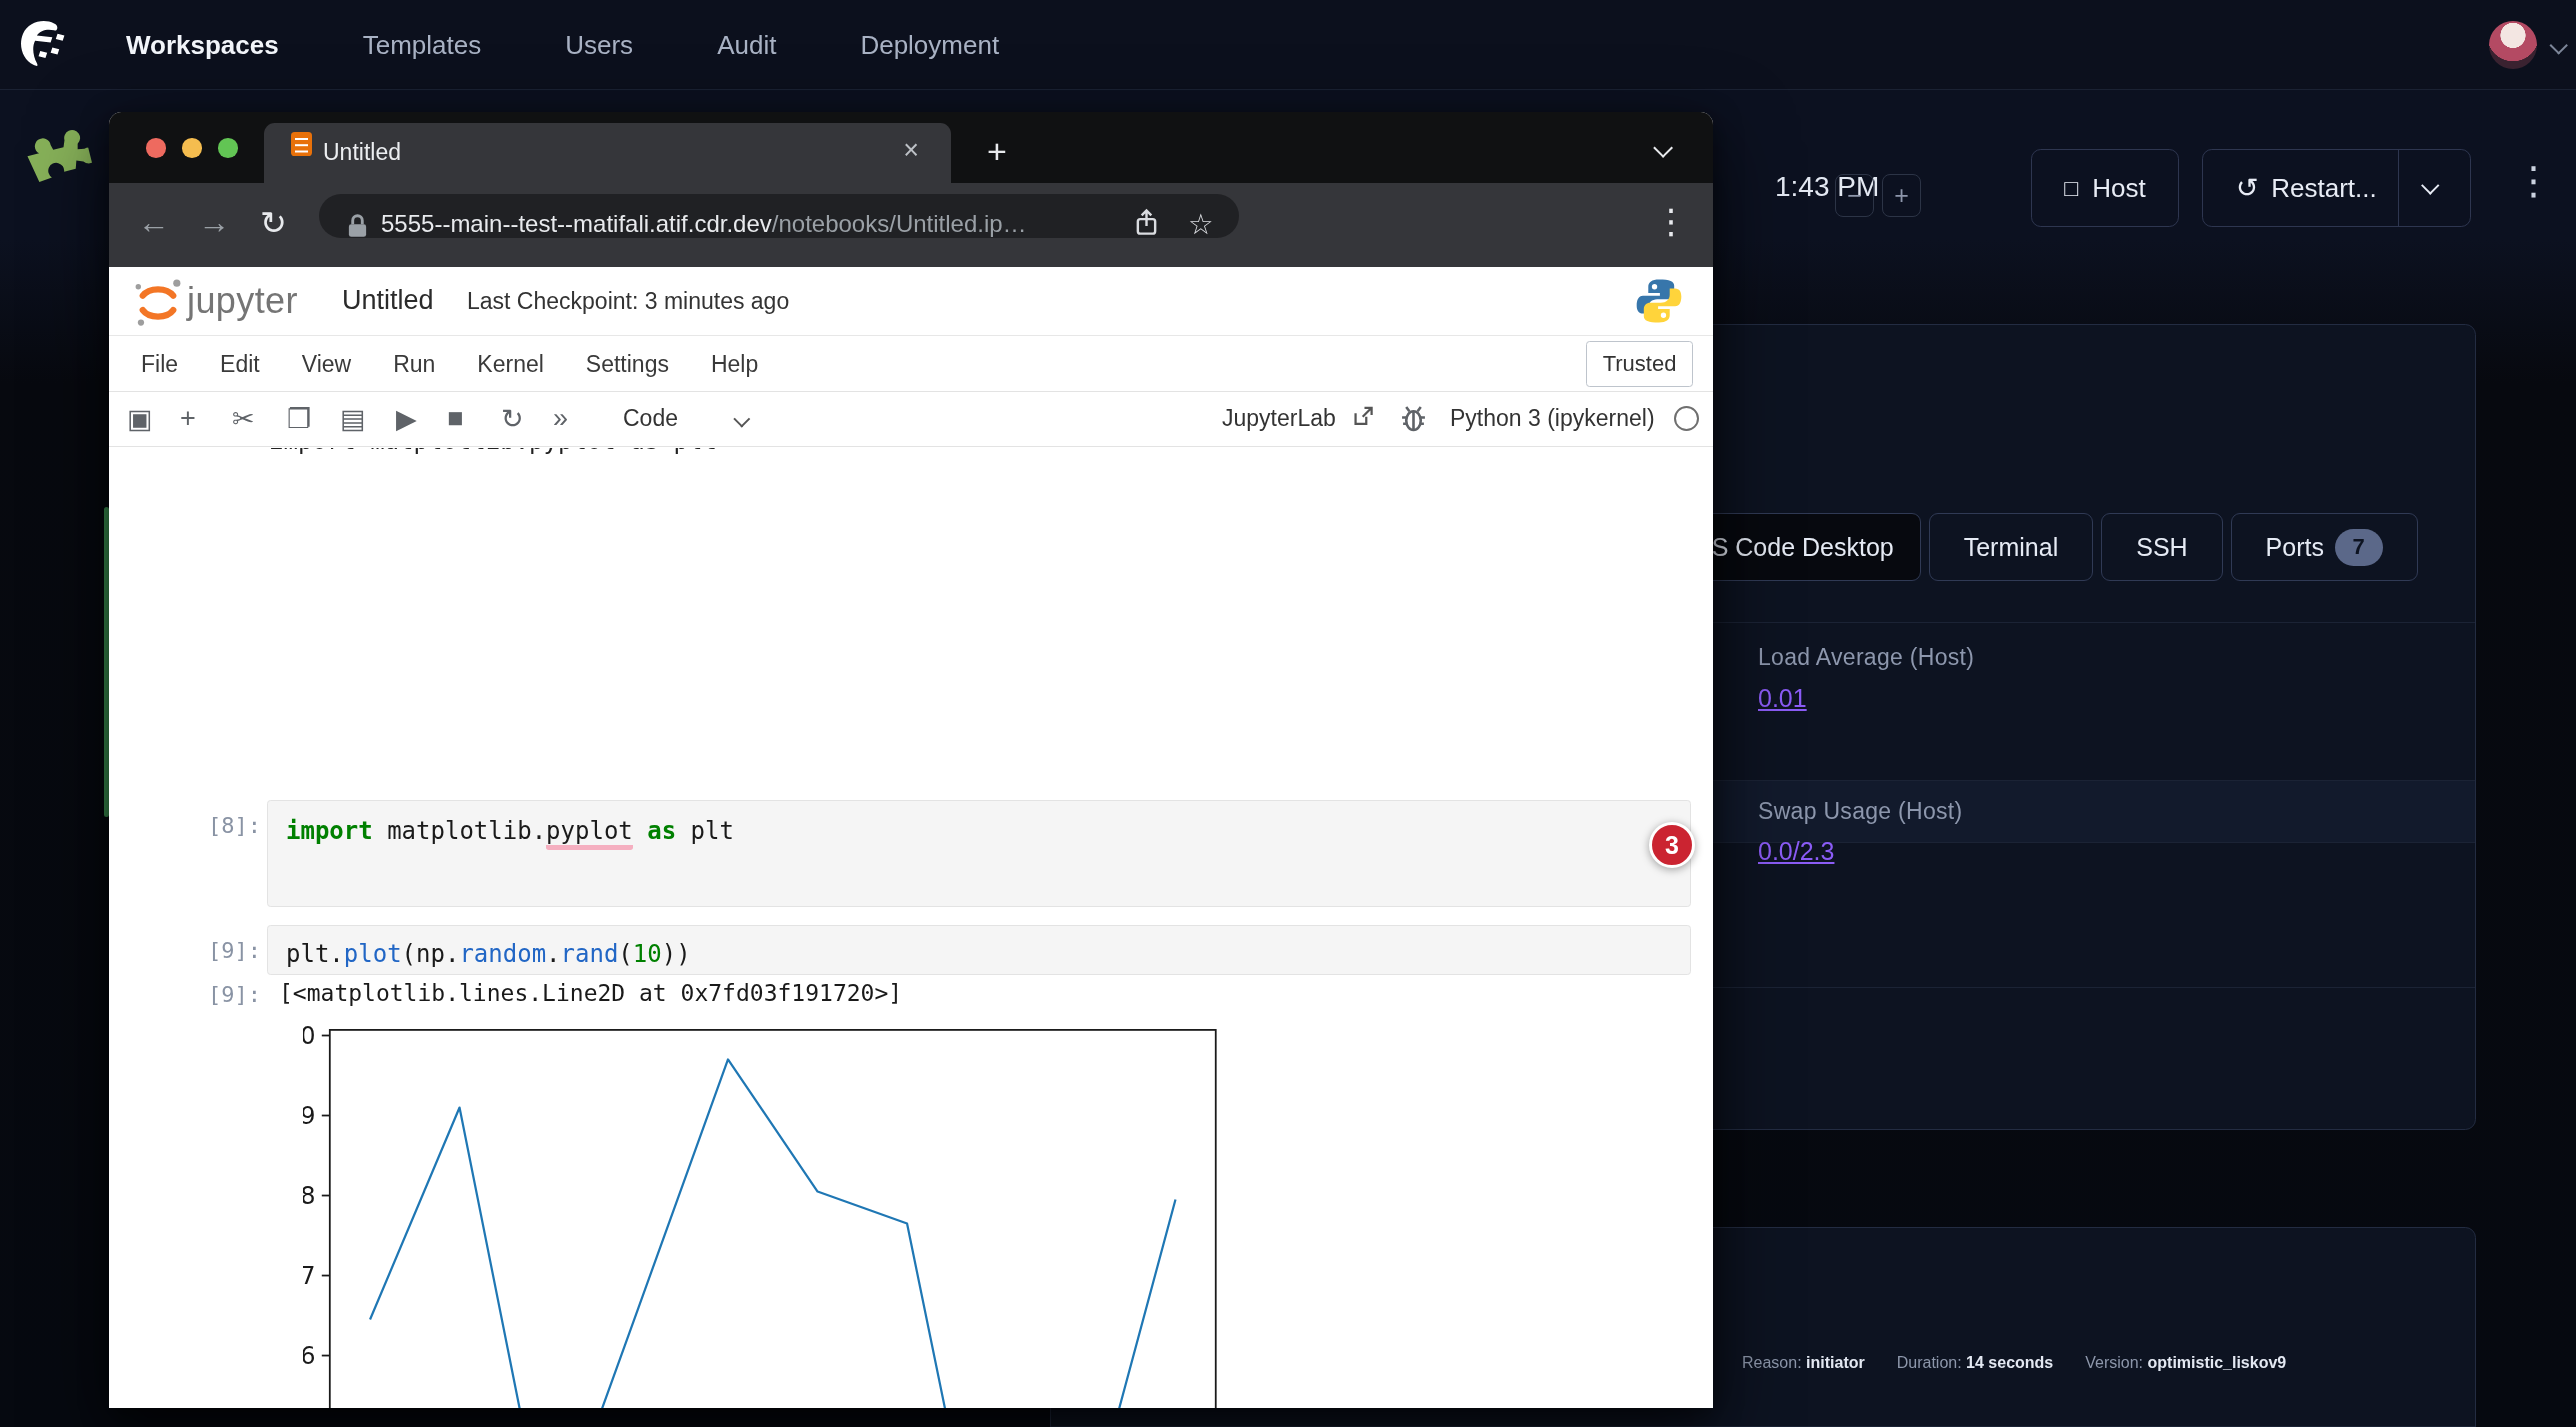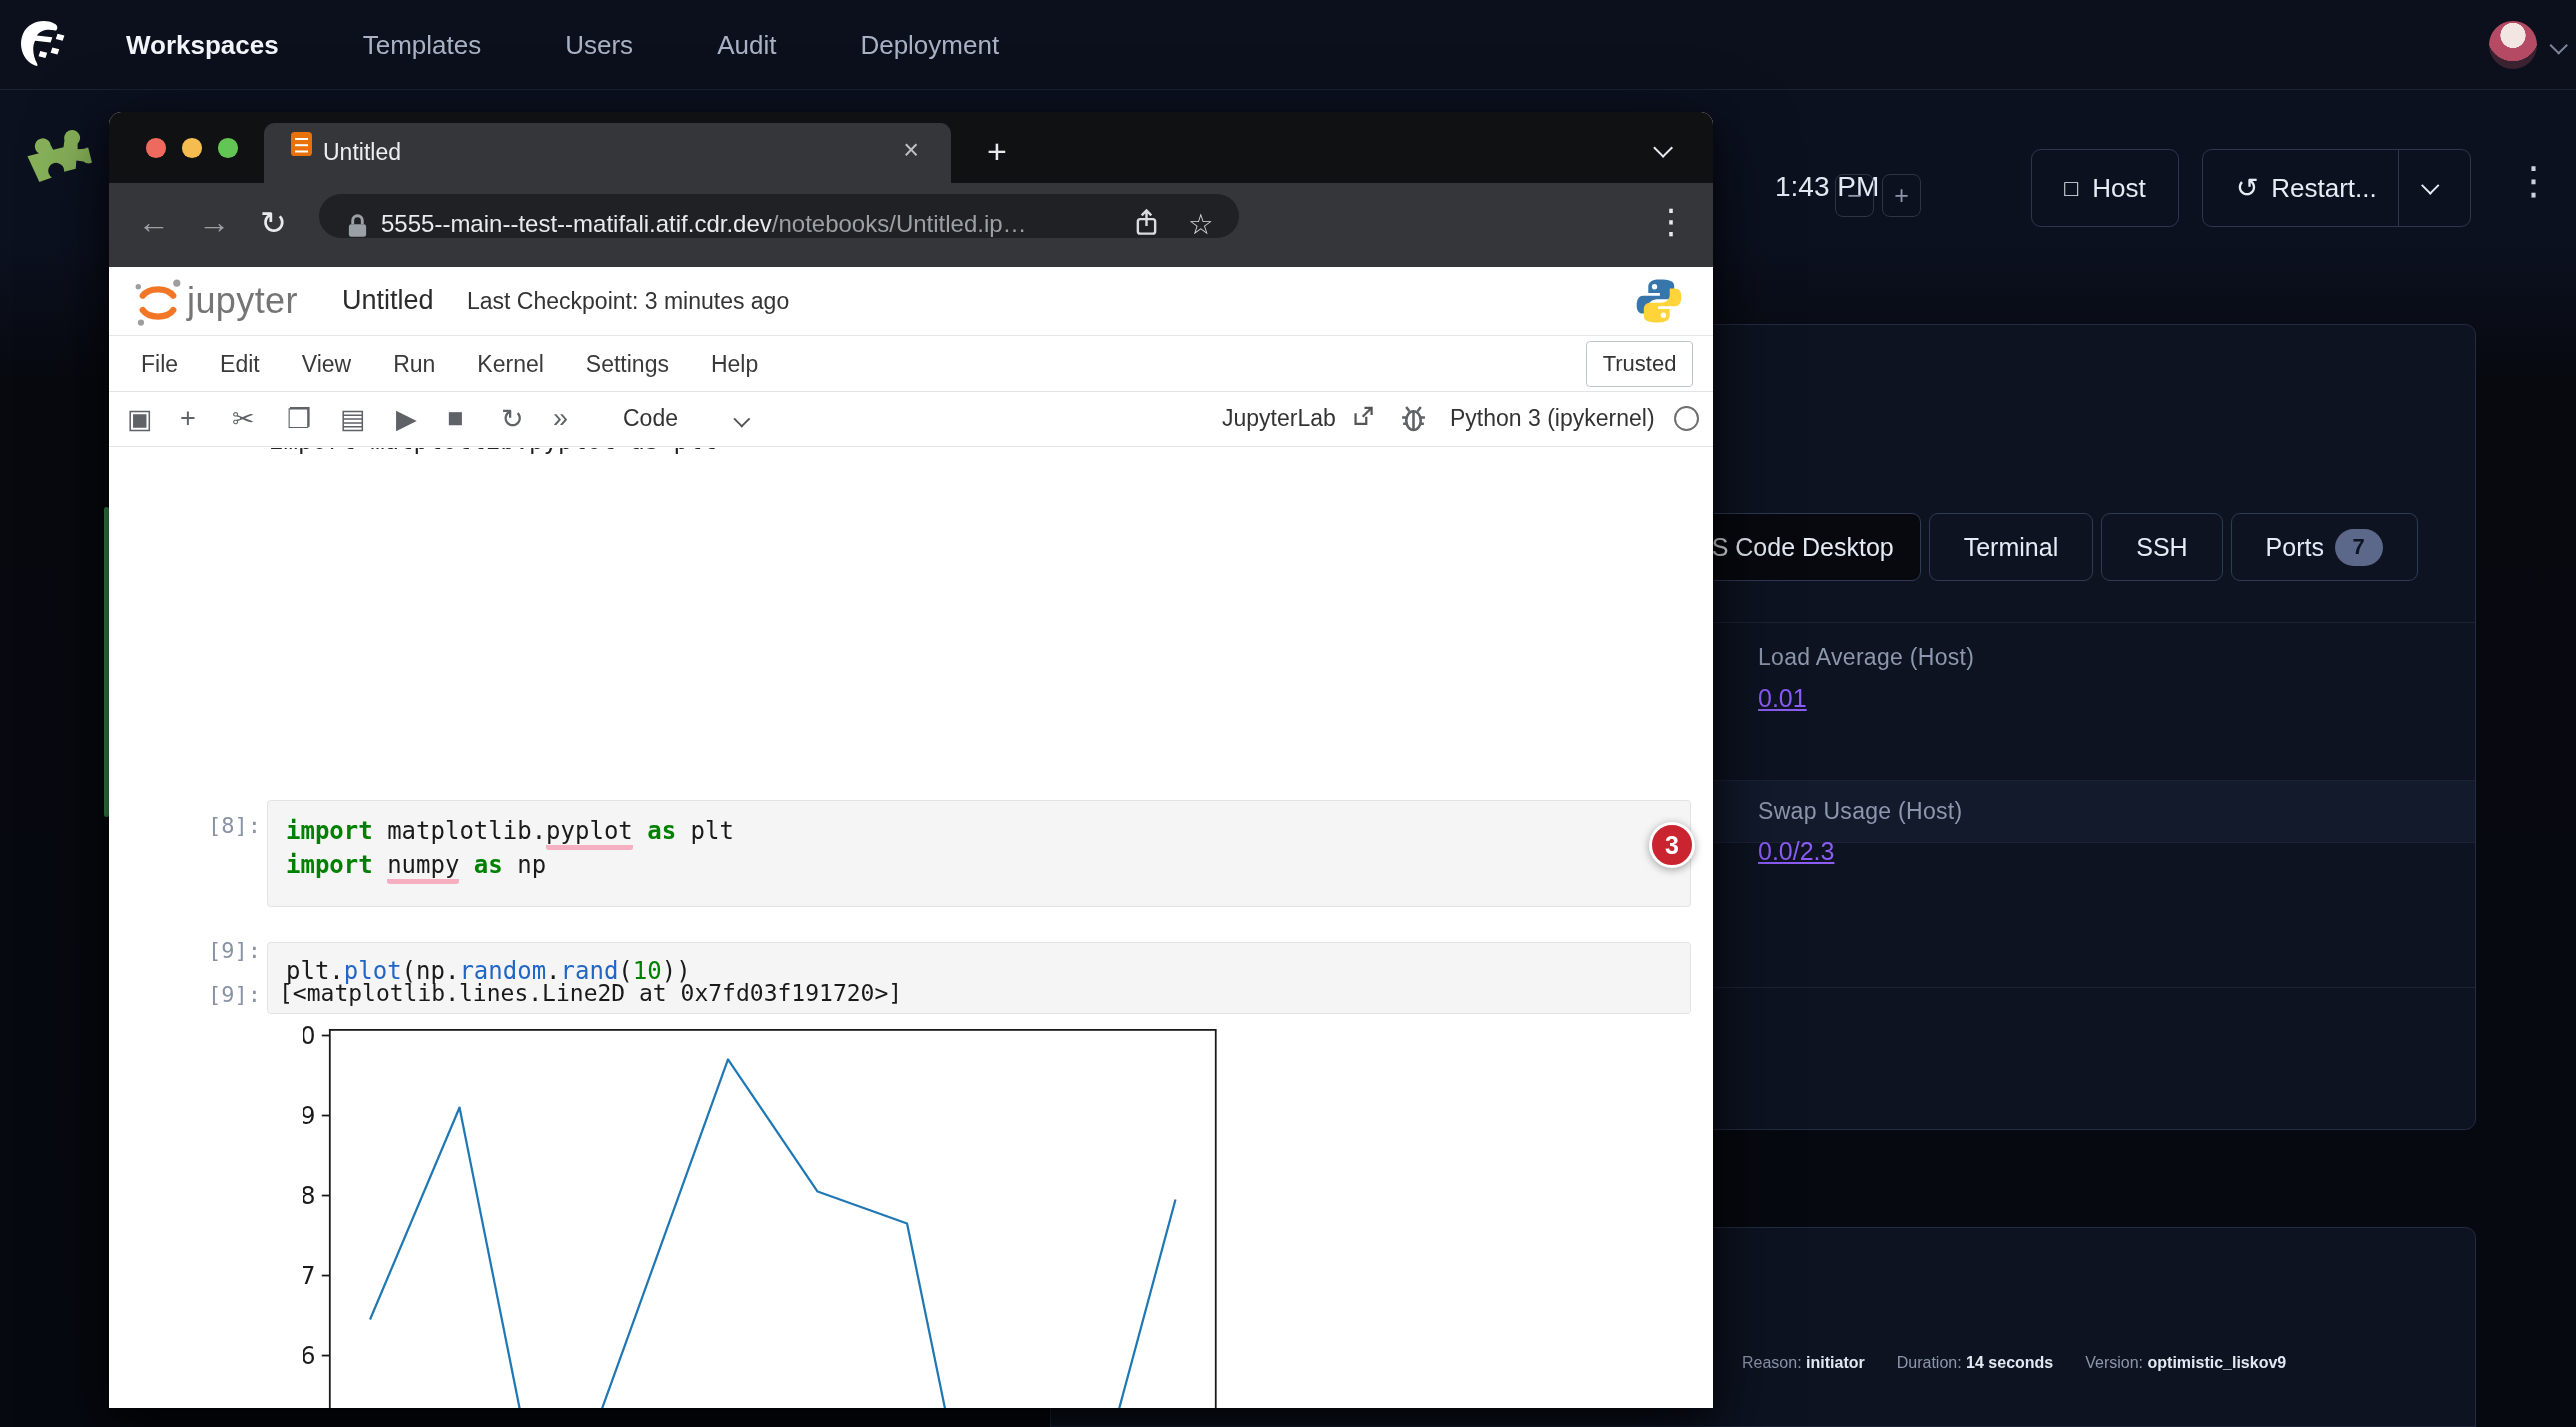--- a/index.html
+++ b/index.html
@@ -319,26 +319,25 @@
     </div>
 
     <div class="jp-content">
       <div class="clipped-line">
           <span>import matplotlib.pyplot as plt</span>
         </div>
 
       <div class="cell-prompt" style="left:75px; top:365px">[8]:</div>
       <div class="cell-box" style="top:352px; height:107px; padding:12.5px 18px">
           <div class="code-line"><span class="tok-k">import</span><span class="tok-d"> matplotlib.</span><span class="tok-d miss">pyplot</span><span class="tok-d"> </span><span class="tok-k">as</span><span class="tok-d"> plt</span></div>
-          <div class="code-line"><span class="tok-k">import</span><span class="tok-d"> </span><span class="tok-d miss">numpy</span><span class="tok-d"> </span><span class="tok-k">as</span><span class="tok-d"> np</span></div>
         </div>
       <div class="nb-badge">3</div>
 
       <div class="cell-prompt" style="left:75px; top:490px">[9]:</div>
-      <div class="cell-box" style="top:494px; height:72px; padding:10.7px 18px">
+      <div class="cell-box" style="top:477px; height:50px; padding:10.7px 18px">
           <div class="code-line"><span class="tok-d">plt.</span><span class="tok-f">plot</span><span class="tok-d">(np.</span><span class="tok-f">random</span><span class="tok-d">.</span><span class="tok-f">rand</span><span class="tok-d">(</span><span class="tok-n">10</span><span class="tok-d">))</span></div>
         </div>
 
       <div class="cell-prompt" style="left:75px; top:534px">[9]:</div>
       <div class="out-text">[&lt;matplotlib.lines.Line2D at 0x7fd03f191720&gt;]</div>
 
       <div class="figure">
         <svg id="figure-svg" width="944" height="723" viewBox="0 0 1060 812">
             <line x1="21" y1="735.1730418943533" x2="30" y2="735.1730418943533" stroke="#1a1a1a" stroke-width="2"></line>
             <text x="14" y="744.1730418943533" text-anchor="end" font-family="DejaVu Sans, sans-serif" font-size="27" fill="#1a1a1a">0.2</text>

